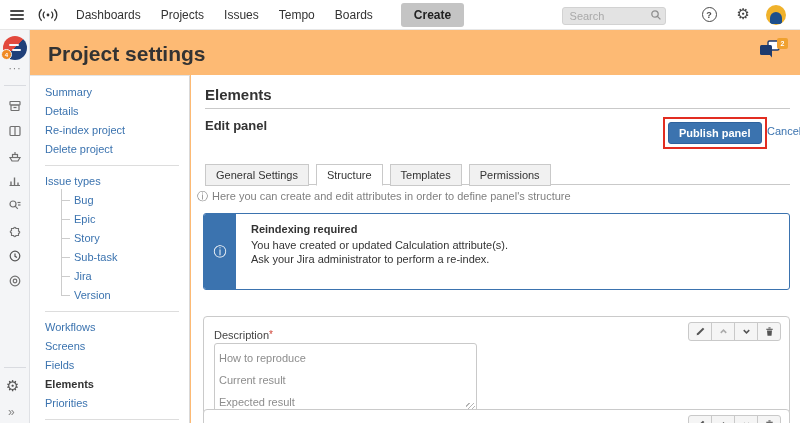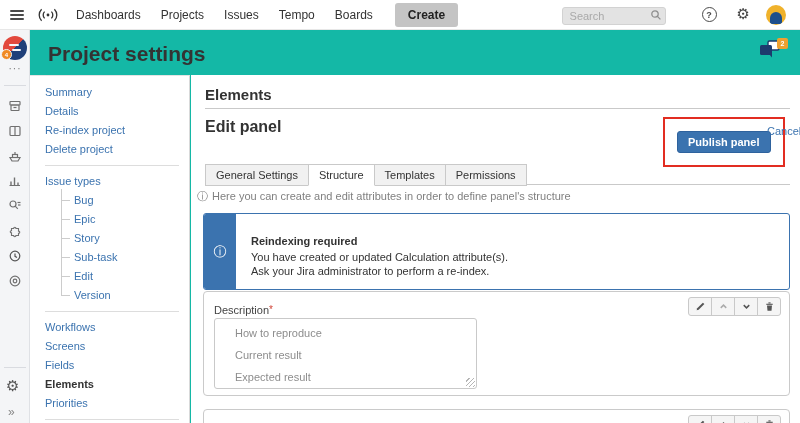--- a/index.html
+++ b/index.html
@@ -1,33 +1,33 @@
 <!DOCTYPE html>
 <html><head>
 <meta charset="utf-8">
 <style>
   * { margin:0; padding:0; box-sizing:border-box; }
   html,body { background:#fff; }
   .screen {
     position:relative; width:800px; height:423px; overflow:hidden;
-    background:#14b8a6; font-family:"Liberation Sans", sans-serif; color:#333;
+    background:#fdba74; font-family:"Liberation Sans", sans-serif; color:#333;
   }
   
   .topbar {
     position:absolute; left:0; top:0; width:800px; height:30px;
     display:flex; align-items:center; padding:0 14px 0 10px;
     border-bottom:1px solid #e7e7e7; background:#fff; z-index:5;
   }
   .hamburger { width:14px; display:flex; flex-direction:column; gap:2px; cursor:pointer; margin-right:12px;}
   .hamburger span{ display:block; height:2px; background:#4a4a4a; border-radius:1px;}
   .broadcast { margin-right:16px; display:flex; align-items:center; }
   .navlink { font-size:12px; color:#333; margin-right:20px; cursor:pointer; white-space:nowrap;}
   .create-btn {
     font-size:12px; font-weight:bold; color:#222; background:#c4c4c4;
-    border:none; border-radius:3px; padding:5px 13px; margin-left:2px; cursor:pointer;
+    border:none; border-radius:3px; padding:5px 13px; margin-left:8px; cursor:pointer;
   }
   .searchwrap { margin-left:auto; position:relative; width:104px; height:18px; }
   .searchwrap input {
     width:104px; height:18px; background:#e3e3e3; border:1px solid #d2d2d2;
     border-radius:3px; font-size:11px; padding:0 20px 0 7px; color:#555; outline:none;
     font-family:"Liberation Sans", sans-serif;
   }
   .searchwrap input::placeholder { color:#a9a9a9; }
   .search-mag { position:absolute; right:4px; top:3px; }
   .help-icon {
@@ -71,51 +71,51 @@
   .menu a.active { color:#333; font-weight:bold; cursor:default;}
   .menu-div { height:1px; background:#ddd; margin:6px 0; }
   .tree { list-style:none; position:relative; margin-left:16px; padding-left:13px; }
   .tree:before { content:''; position:absolute; left:0; top:-2px; bottom:9px; width:1px; background:#ccc; }
   .tree li { position:relative; }
   .tree li:before { content:''; position:absolute; left:-13px; top:9px; width:9px; height:1px; background:#ccc; }
   
   .content { position:absolute; left:191px; top:75px; width:609px; height:348px; background:#fff; }
   .sec-title { position:absolute; left:14px; top:11px; font-size:15px; color:#333; }
   .sec-rule { position:absolute; left:14px; top:33px; width:585px; height:1px; background:#c9c9c9; }
-  .sub-title { position:absolute; left:14px; top:43px; font-size:16px; color:#333; }
-  .pub-annot { position:absolute; left:472px; top:42px; border:2px solid #e22d21; padding:12px; }
+  .sub-title { position:absolute; left:14px; top:43px; font-size:13px; color:#333; }
+  .pub-annot { position:absolute; left:472px; top:42px; border:2px solid #e22d21; padding:3px; }
   .pub-btn { display:block; background:#3b73af; color:#fff; border:1px solid #2e629d; border-radius:3px;
     font-size:11px; font-weight:bold; padding:4px 10px; cursor:pointer; font-family:"Liberation Sans", sans-serif;}
   .cancel-link { position:absolute; left:576px; top:50px; font-size:11px; color:#3b73af; text-decoration:none; cursor:pointer;}
-  .tabs { position:absolute; left:14px; top:89px; display:flex; z-index:2;}
+  .tabs { position:absolute; left:14px; top:89px; display:flex; z-index:2;gap:8px;}
   .tab { font-size:11px; color:#333; background:#f1f1f1; border:1px solid #c9c9c9; padding:4px 10px;
     margin-right:-1px; cursor:pointer; position:relative; z-index:1;}
   .tab.active { background:#fff; border-bottom-color:#fff; z-index:3; cursor:default;}
   .tabs-rule { position:absolute; left:14px; top:109px; width:585px; height:1px; background:#c9c9c9; z-index:1;}
   .hint { position:absolute; left:6px; top:115px; font-size:11px; color:#808080; display:flex; align-items:center; gap:4px;}
   .info-glyph { font-family:"DejaVu Sans", sans-serif; font-size:11px; line-height:1;}
   .notice { position:absolute; left:12px; top:138px; width:587px; height:77px;
     border:1px solid #3b73af; border-radius:3px; background:#fff; }
   .notice-stripe { position:absolute; left:0; top:0; bottom:0; width:32px; background:#3b73af;
     display:flex; align-items:center; justify-content:center; border-radius:2px 0 0 2px;}
   .notice-stripe span { color:#fff; font-family:"DejaVu Sans", sans-serif; font-size:13px; }
-  .notice-body { position:absolute; left:47px; top:20px; right:10px; font-size:11px; color:#333; line-height:14px;}
+  .notice-body { position:absolute; left:47px; top:8px; right:10px; font-size:11px; color:#333; line-height:14px;}
   .notice-title { font-weight:bold; margin-bottom:2px; }
   .panel { position:absolute; left:12px; width:587px; background:#fff; border:1px solid #cacaca; border-radius:4px; }
-  .panel1 { top:216px; height:105px; }
+  .panel1 { top:241px; height:105px; }
   .panel2 { top:334px; height:40px; }
   .btngroup { position:absolute; right:8px; top:5px; display:flex; }
   .bg-btn { width:24px; height:19px; background:#f5f5f5; border:1px solid #c9c9c9; margin-left:-1px;
     display:flex; align-items:center; justify-content:center; cursor:pointer; padding:0;}
   .bg-btn:first-child { border-radius:3px 0 0 3px; }
   .bg-btn:last-child { border-radius:0 3px 3px 0; }
   .field-label { position:absolute; left:10px; top:12px; font-size:11px; color:#444; }
   .req { color:#d04437; font-size:10px; vertical-align:top; }
   .fake-textarea { position:absolute; left:10px; top:26px; width:263px; height:71px;
-    border:1px solid #c9c9c9; border-radius:3px; background:#fff; padding:3px 20px; cursor:text; overflow:hidden;}
+    border:1px solid #c9c9c9; border-radius:3px; background:#fff; padding:3px 4px; cursor:text; overflow:hidden;}
   .fake-textarea .tline { font-size:11px; color:#8d8d8d; line-height:22px; }
   .resize-handle { position:absolute; right:1px; bottom:1px; width:9px; height:9px;
     background:repeating-linear-gradient(135deg, transparent 0 2px, #b5b5b5 2px 3px); cursor:nwse-resize;}
   svg { display:block; }
 </style>
 </head>
 <body>
 
 <div class="screen">
 
@@ -228,21 +228,21 @@
       <li>
           <a>Epic</a>
         </li>
       <li>
           <a>Story</a>
         </li>
       <li>
           <a>Sub-task</a>
         </li>
       <li>
-          <a>Edit</a>
+          <a>Jira</a>
         </li>
       <li>
           <a>Version</a>
         </li>
     </ul>
     <div class="menu-div"></div>
     <a>Workflows</a>
     <a>Screens</a>
     <a>Fields</a>
     <a class="active">Elements</a>

